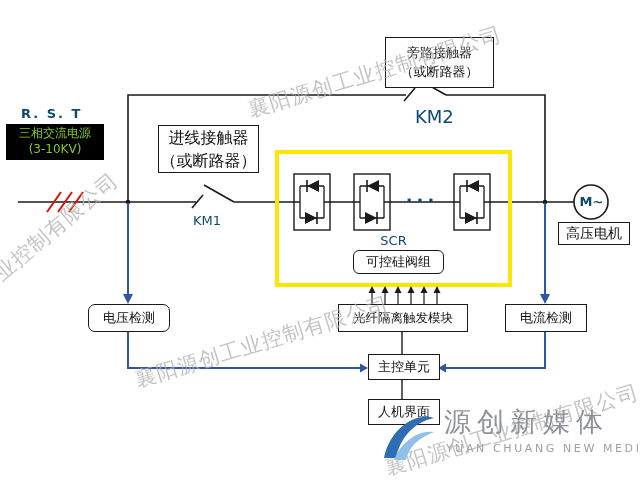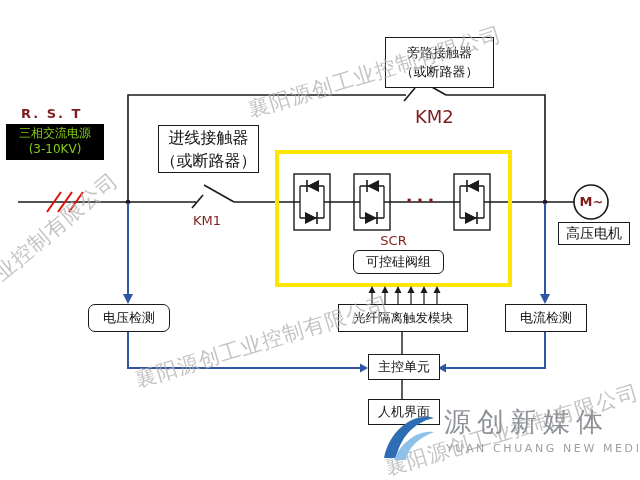--- a/index.html
+++ b/index.html
@@ -1,21 +1,21 @@
 <!DOCTYPE html>
 <html><head>
 <meta charset="utf-8">
 <style>
   html,body{margin:0;padding:0;}
   body{width:640px;height:480px;position:relative;background:#fff;overflow:hidden;
        font-family:"DejaVu Sans","Liberation Sans",sans-serif;}
   svg.layer{position:absolute;left:0;top:0;}
   .box{position:absolute;border:1px solid #1a1a1a;background:#fff;display:flex;flex-direction:column;
        align-items:center;justify-content:center;text-align:center;color:#111;line-height:1.45;z-index:10;}
-  .lbl{position:absolute;color:#7f1d1d;white-space:nowrap;z-index:10;}
+  .lbl{position:absolute;color:#0c4a6e;white-space:nowrap;z-index:10;}
   .wm{position:absolute;white-space:nowrap;color:#b0b0b0;opacity:.75;font-size:21px;letter-spacing:1px;
       transform:translate(-50%,-50%) rotate(-17deg);pointer-events:none;z-index:30;}
   .wm.steep{transform:translate(-50%,-50%) rotate(-40deg);}
   .logo{position:absolute;left:368px;top:398px;width:272px;height:76px;z-index:40;}
   .logo-title{position:absolute;left:76px;top:6px;font-size:27px;color:#8f9398;letter-spacing:6px;white-space:nowrap;}
   .logo-sub{position:absolute;left:78px;top:44px;font-size:11px;color:#9aa0a6;letter-spacing:2.6px;white-space:nowrap;}
 </style>
 </head>
 <body>
 

